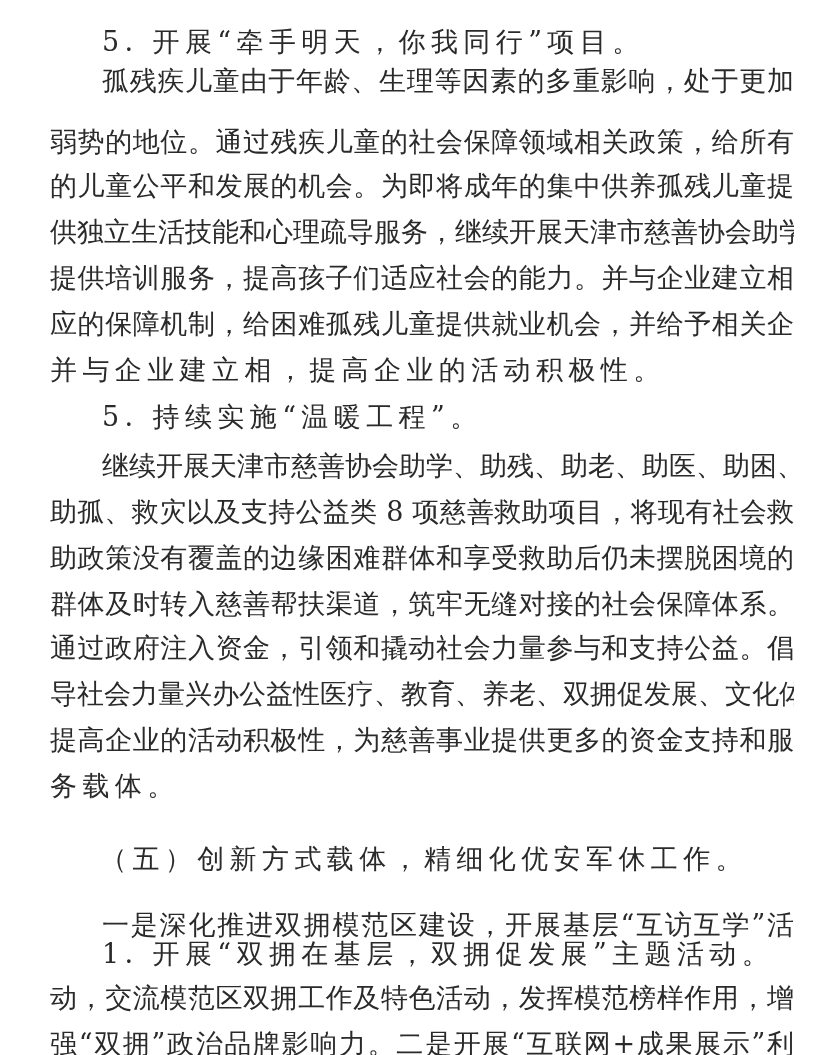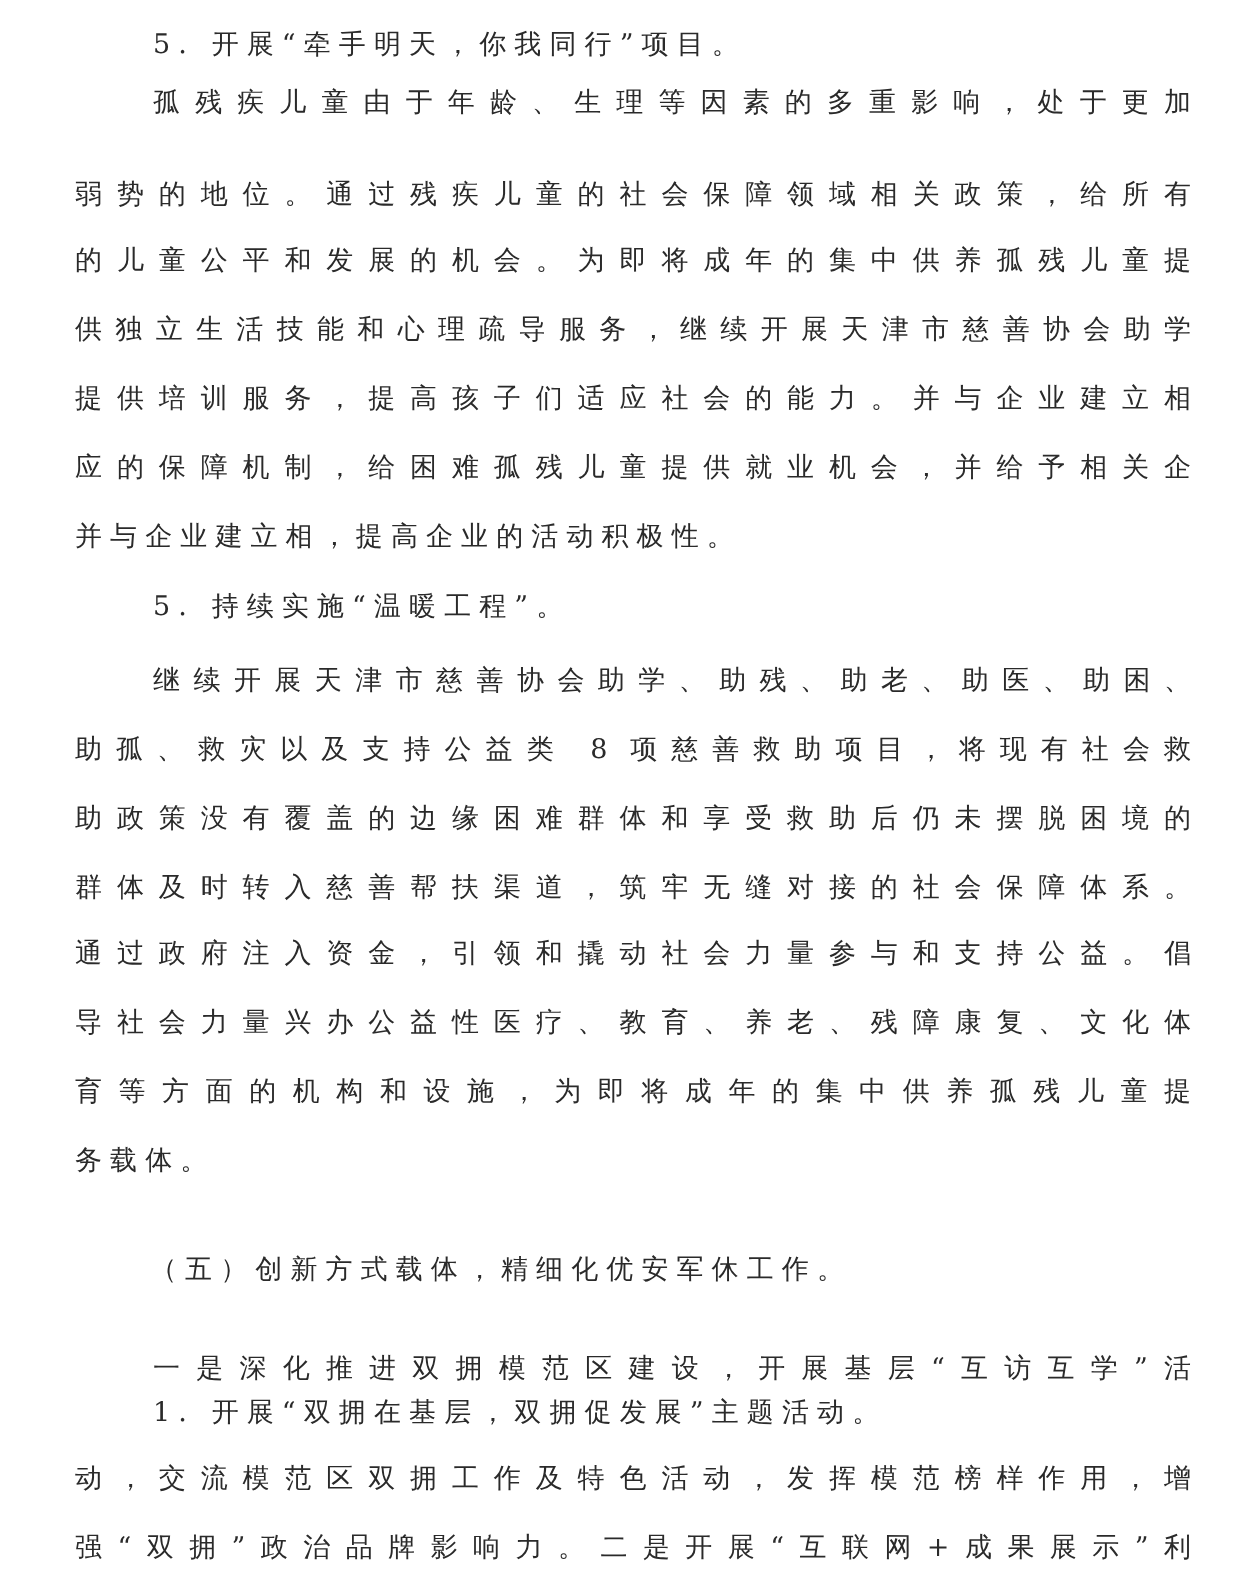--- a/index.html
+++ b/index.html
@@ -4,23 +4,24 @@
 <style>
   html, body { margin: 0; padding: 0; background: #ffffff; }
   body { width: 826px; height: 1055px; overflow: hidden; position: relative; }
   .page {
     position: absolute; left: 0; top: 0; width: 826px; height: 1055px;
     font-family: "DejaVu Serif", "Liberation Serif", serif;
     color: #2a2a2a;
   }
   .line {
     position: absolute; left: 50px; width: 744px;
-    font-size: 18px; line-height: 34px; height: 34px;
+    font-size: 27px; line-height: 34px; height: 34px;
     white-space: nowrap; overflow: hidden;
     letter-spacing: 5.4px;
+    margin-top: 12px;
   }
   .line.indent { left: 102px; width: 692px; }
   .line.heading-paren { left: 100px; }
   .line.justify { text-align: justify; text-align-last: justify; letter-spacing: 0; }
 </style>
 </head>
 <body>
 
 <div class="page">
   <div class="line indent" style="top:13px">5. 开展“牵手明天，你我同行”项目。</div>
@@ -31,21 +32,21 @@
   <div class="line justify" style="top:249px">提供培训服务，提高孩子们适应社会的能力。并与企业建立相</div>
   <div class="line justify" style="top:295px">应的保障机制，给困难孤残儿童提供就业机会，并给予相关企</div>
   <div class="line" style="top:341px">并与企业建立相，提高企业的活动积极性。</div>
   <div class="line indent" style="top:388px">5. 持续实施“温暖工程”。</div>
   <div class="line indent justify" style="top:437px">继续开展天津市慈善协会助学、助残、助老、助医、助困、</div>
   <div class="line justify" style="top:483px">助孤、救灾以及支持公益类 8 项慈善救助项目，将现有社会救</div>
   <div class="line justify" style="top:529px">助政策没有覆盖的边缘困难群体和享受救助后仍未摆脱困境的</div>
   <div class="line justify" style="top:575px">群体及时转入慈善帮扶渠道，筑牢无缝对接的社会保障体系。</div>
 
   <div class="line justify" style="top:619px">通过政府注入资金，引领和撬动社会力量参与和支持公益。倡</div>
-  <div class="line justify" style="top:665px">导社会力量兴办公益性医疗、教育、养老、残障康复、文化体</div>
-  <div class="line justify" style="top:711px">育等方面的机构和设施，为即将成年的集中供养孤残儿童提</div>
+  <div class="line justify" style="top:665px">导社会力量兴办公益性医疗、教育、养老、双拥促发展、文化体</div>
+  <div class="line justify" style="top:711px">提高企业的活动积极性，为慈善事业提供更多的资金支持和服</div>
   <div class="line" style="top:757px">务载体。</div>
   <div class="line heading-paren" style="top:830px">（五）创新方式载体，精细化优安军休工作。</div>
   <div class="line indent" style="top:925px">1. 开展“双拥在基层，双拥促发展”主题活动。</div>
   <div class="line indent justify" style="top:896px">一是深化推进双拥模范区建设，开展基层“互访互学”活</div>
   <div class="line justify" style="top:969px">动，交流模范区双拥工作及特色活动，发挥模范榜样作用，增</div>
   <div class="line justify" style="top:1015px">强“双拥”政治品牌影响力。二是开展“互联网+成果展示”利</div>
 </div>
 
 </body></html>

